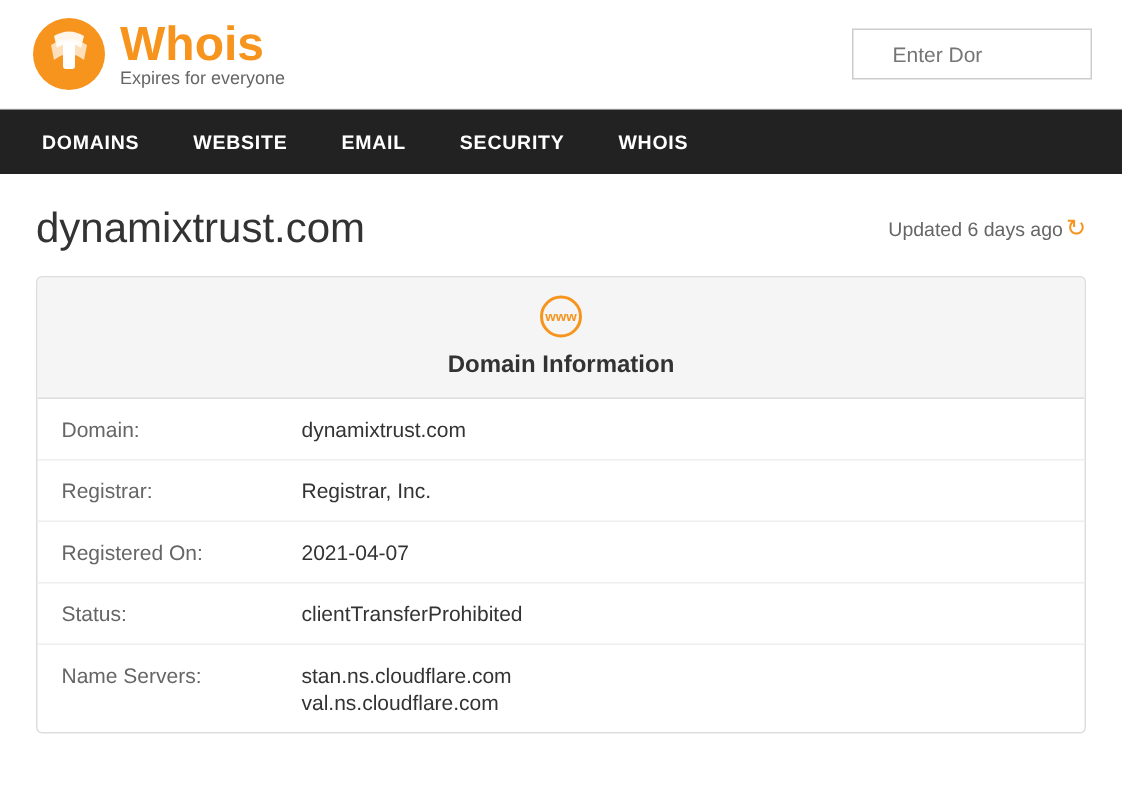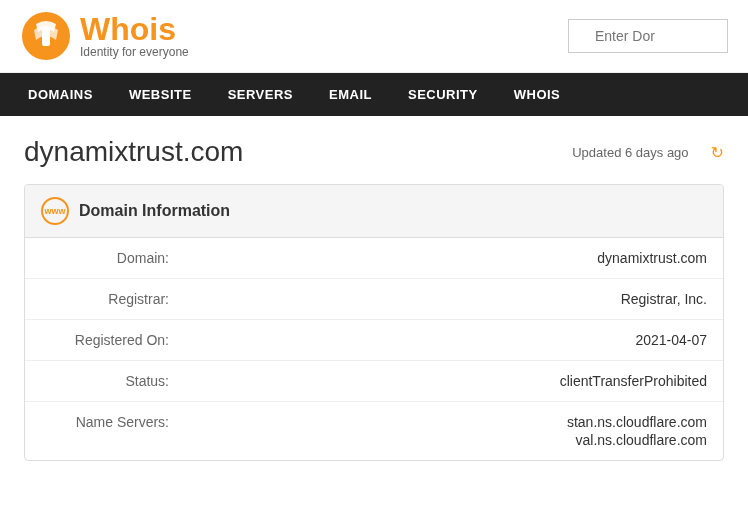--- a/index.html
+++ b/index.html
@@ -76,21 +76,21 @@
     .domain-title {
       font-size: 28px;
       font-weight: normal;
       color: #333;
     }
     .updated-info {
       font-size: 13px;
       color: #666;
       display: flex;
       align-items: center;
-      gap: 22px;
+      gap: 2px;
       text-align: right;
     }
     .refresh-icon {
       color: #f7941d;
       font-size: 16px;
       cursor: pointer;
     }
 
     
     .info-card {
@@ -101,40 +101,40 @@
     .info-card-header {
       background: #f5f5f5;
       border-bottom: 1px solid #ddd;
       padding: 12px 16px;
       display: flex;
       align-items: center;
       gap: 10px;
       font-size: 16px;
       font-weight: bold;
       color: #333;
+      flex-direction: column;
     }
     .www-icon {
       width: 28px;
       height: 28px;
       border-radius: 50%;
       border: 2px solid #f7941d;
       display: flex;
       align-items: center;
       justify-content: center;
       font-size: 9px;
       font-weight: bold;
       color: #f7941d;
     }
     .info-table {
       width: 100%;
       border-collapse: collapse;
     }
     .info-table tr {
       border-bottom: 1px solid #eee;
-      text-align: right;
     }
     .info-table tr:last-child {
       border-bottom: none;
     }
     .info-table td {
       padding: 12px 16px;
       font-size: 14px;
       vertical-align: top;
     }
     .info-table td:first-child {
@@ -158,30 +158,29 @@
   <div class="logo-area">
 
     <svg class="logo-icon" viewBox="0 0 52 52" xmlns="http://www.w3.org/2000/svg">
       <circle cx="26" cy="26" r="24" fill="#f7941d"></circle>
       <path d="M16 14 Q26 8 36 14 L34 22 Q26 16 18 22 Z" fill="white" opacity="0.9"></path>
       <path d="M14 20 Q26 12 38 20 L36 30 Q26 22 16 30 Z" fill="white" opacity="0.7"></path>
       <rect x="22" y="18" width="8" height="18" rx="2" fill="white"></rect>
     </svg>
     <div class="logo-text">
       <span class="logo-whois">Whois</span>
-      <span class="logo-tagline">Identity for everyone</span>
+      <span class="logo-tagline">Expires for everyone</span>
     </div>
   </div>
   <input class="search-input" type="text" placeholder="Enter Dor" style="">
 </div>
 
 <nav class="nav">
   <div class="nav-item">DOMAINS</div>
   <div class="nav-item">WEBSITE</div>
-  <div class="nav-item">SERVERS</div>
   <div class="nav-item">EMAIL</div>
   <div class="nav-item">SECURITY</div>
   <div class="nav-item">WHOIS</div>
 </nav>
 
 <div class="main">
   <div class="domain-header">
     <h1 class="domain-title">dynamixtrust.com</h1>
     <div class="updated-info">
       <span>Updated 6 days ago</span>

